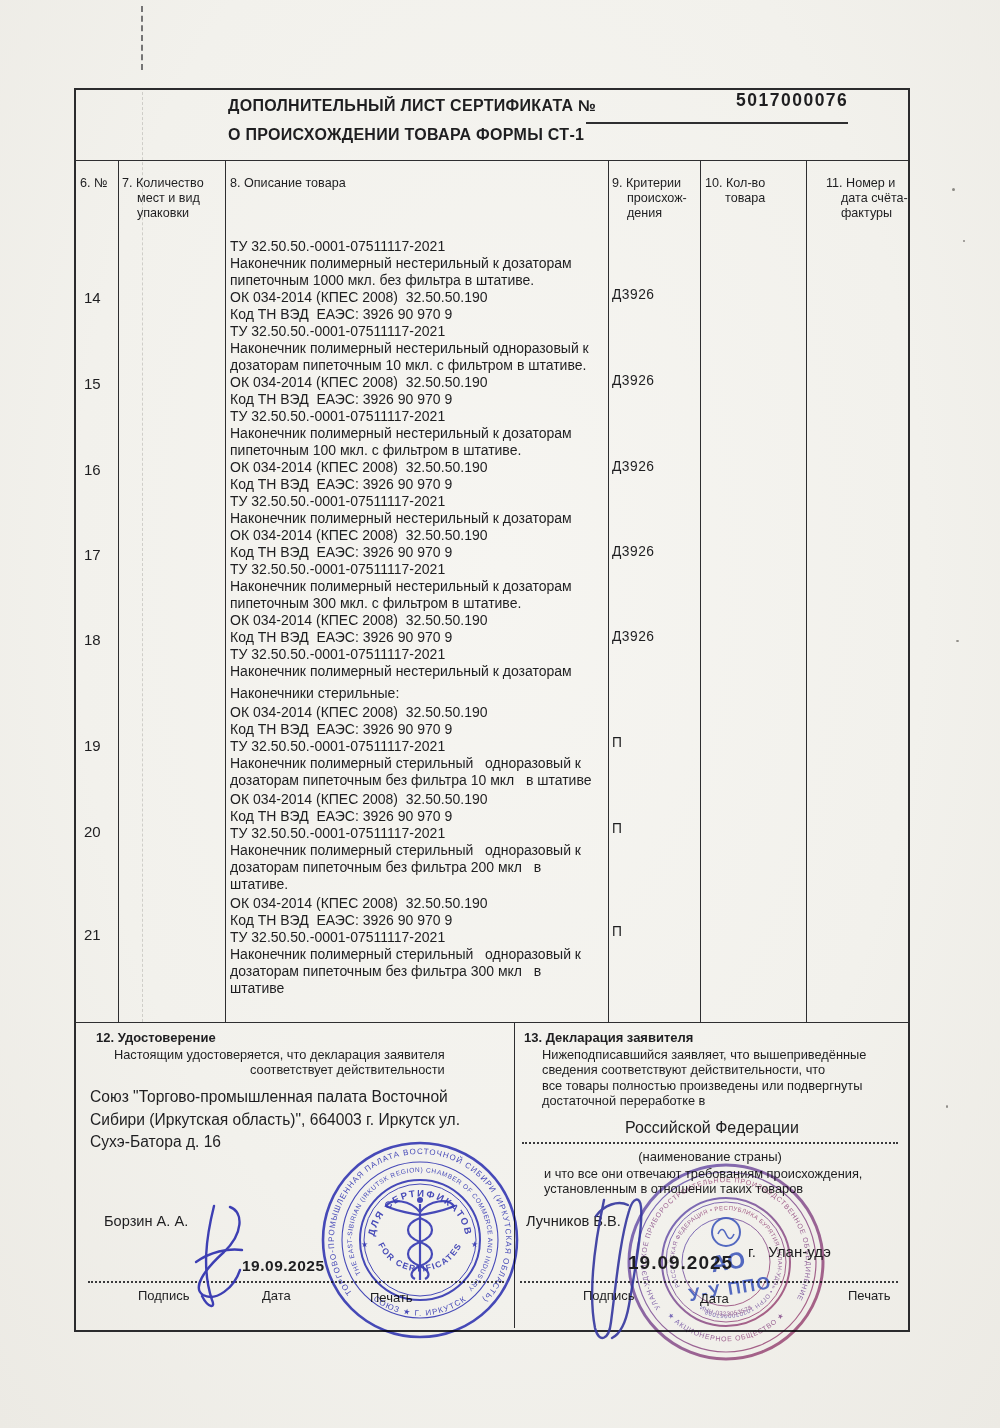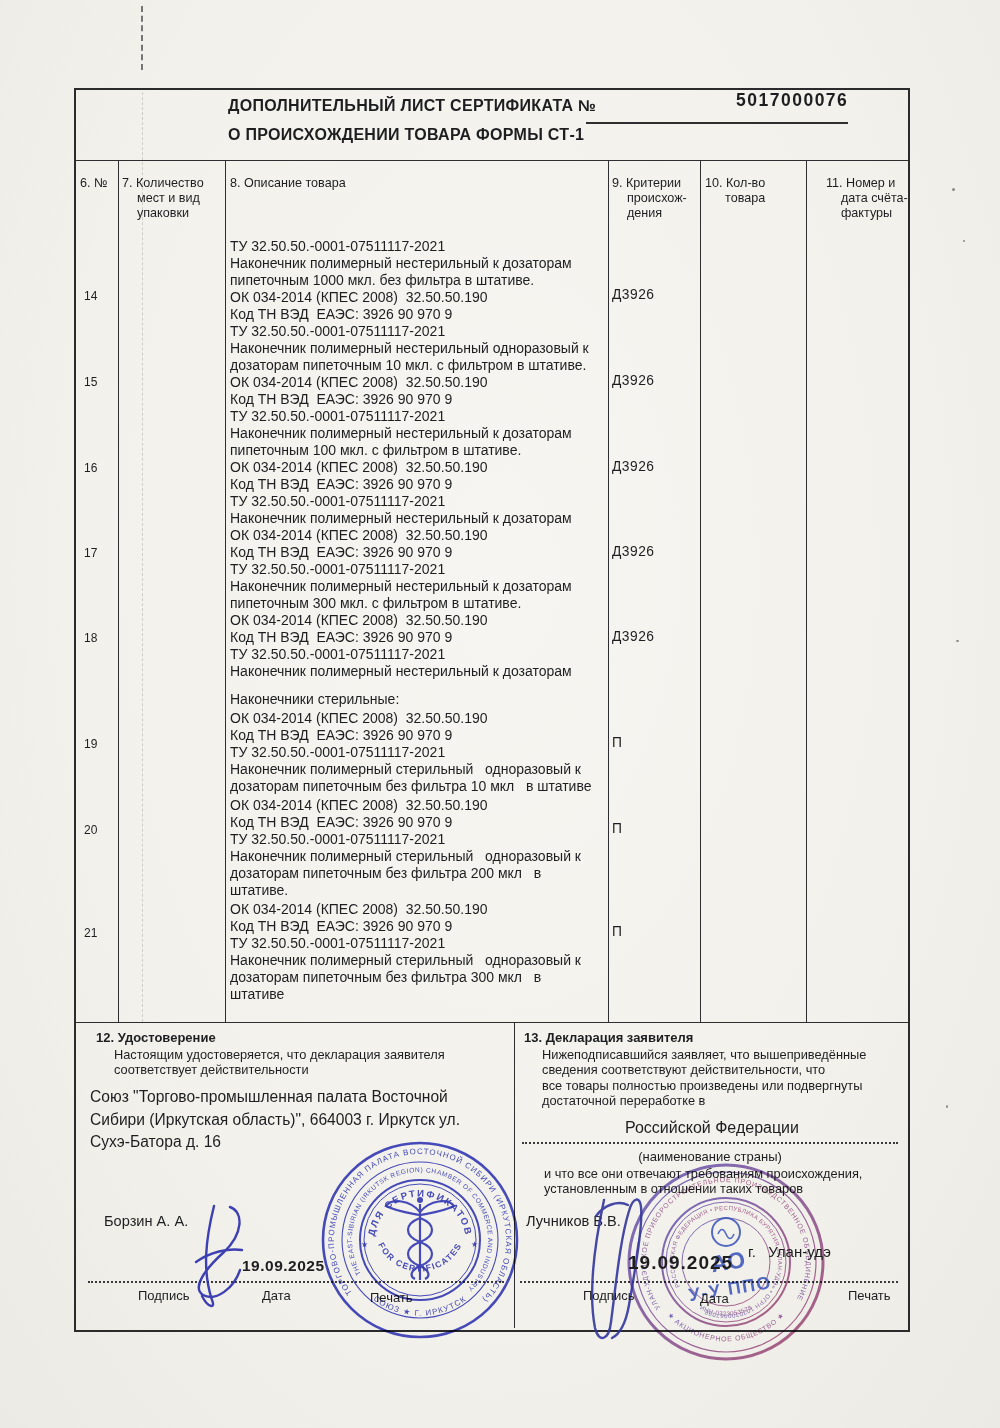--- a/index.html
+++ b/index.html
@@ -12,22 +12,22 @@
   .abs{position:absolute;}
   .doc-border{position:absolute;left:74px;top:88px;width:832px;height:1240px;border:2.2px solid #2b2b2d;}
   .vline{position:absolute;border-left:1.6px solid #2e2e30;}
   .hline{position:absolute;border-top:1.8px solid #2e2e30;}
   .title1{font-size:16px;font-weight:600;letter-spacing:.3px;}
   .cert-no{font-size:17.5px;font-weight:700;letter-spacing:1.5px;}
   .hdr{font-size:12.6px;line-height:15px;font-weight:500;}
   .hdr .ind{margin-left:15px;}
   .desc{width:380px;}
   .dline{font-size:14px;line-height:17px;height:17px;white-space:pre;font-weight:500;}
-  .gap5{margin-top:11px;} .gap2{margin-top:2px;}
-  .rownum{font-size:12px;font-weight:500;}
+  .gap5{margin-top:5px;} .gap2{margin-top:2px;}
+  .rownum{font-size:15px;font-weight:500;}
   .crit{font-size:13.8px;font-weight:500;letter-spacing:.5px;}
   .sec-h{font-size:13px;font-weight:600;}
   .sec-l{font-size:12.8px;line-height:15.3px;font-weight:500;}
   .issuer{font-size:15.6px;line-height:22.5px;font-weight:500;}
   .name{font-size:14.6px;font-weight:500;}
   .date12{font-size:15.5px;font-weight:600;letter-spacing:.5px;}
   .date13{font-size:19px;font-weight:600;letter-spacing:1px;z-index:7;}
   .dots{border-top:2.6px dotted #3a3a3c;height:0;}
   .lab{font-size:13px;font-weight:500;}
   .country{font-size:16px;font-weight:500;text-align:center;width:380px;}
@@ -148,21 +148,21 @@
     <div class="dline">штативе.</div>
     <div class="dline gap2">ОК 034-2014 (КПЕС 2008)  32.50.50.190</div>
     <div class="dline">Код ТН ВЭД  ЕАЭС: 3926 90 970 9</div>
     <div class="dline">ТУ 32.50.50.-0001-07511117-2021</div>
     <div class="dline">Наконечник полимерный стерильный   одноразовый к</div>
     <div class="dline">дозаторам пипеточным без фильтра 300 мкл   в</div>
     <div class="dline">штативе</div>
   </div>
 
   <div class="abs sec-h" style="left:96px;top:1030px;">12. Удостоверение</div>
-  <div class="abs sec-l" style="left:114px;top:1047px;">
+  <div class="abs sec-l" style="left:114px;top:1047px;text-align:right;">
     <div>Настоящим удостоверяется, что декларация заявителя</div>
     <div>соответствует действительности</div>
   </div>
   <div class="abs issuer" style="left:90px;top:1086px;width:420px;">
     <div>Союз "Торгово-промышленная палата Восточной</div>
     <div>Сибири (Иркутская область)", 664003 г. Иркутск ул.</div>
     <div>Сухэ-Батора д. 16</div>
   </div>
   <div class="abs name" style="left:104px;top:1213px;">Борзин А. А.</div>
   <div class="abs date12" style="left:242px;top:1257px;">19.09.2025</div>

